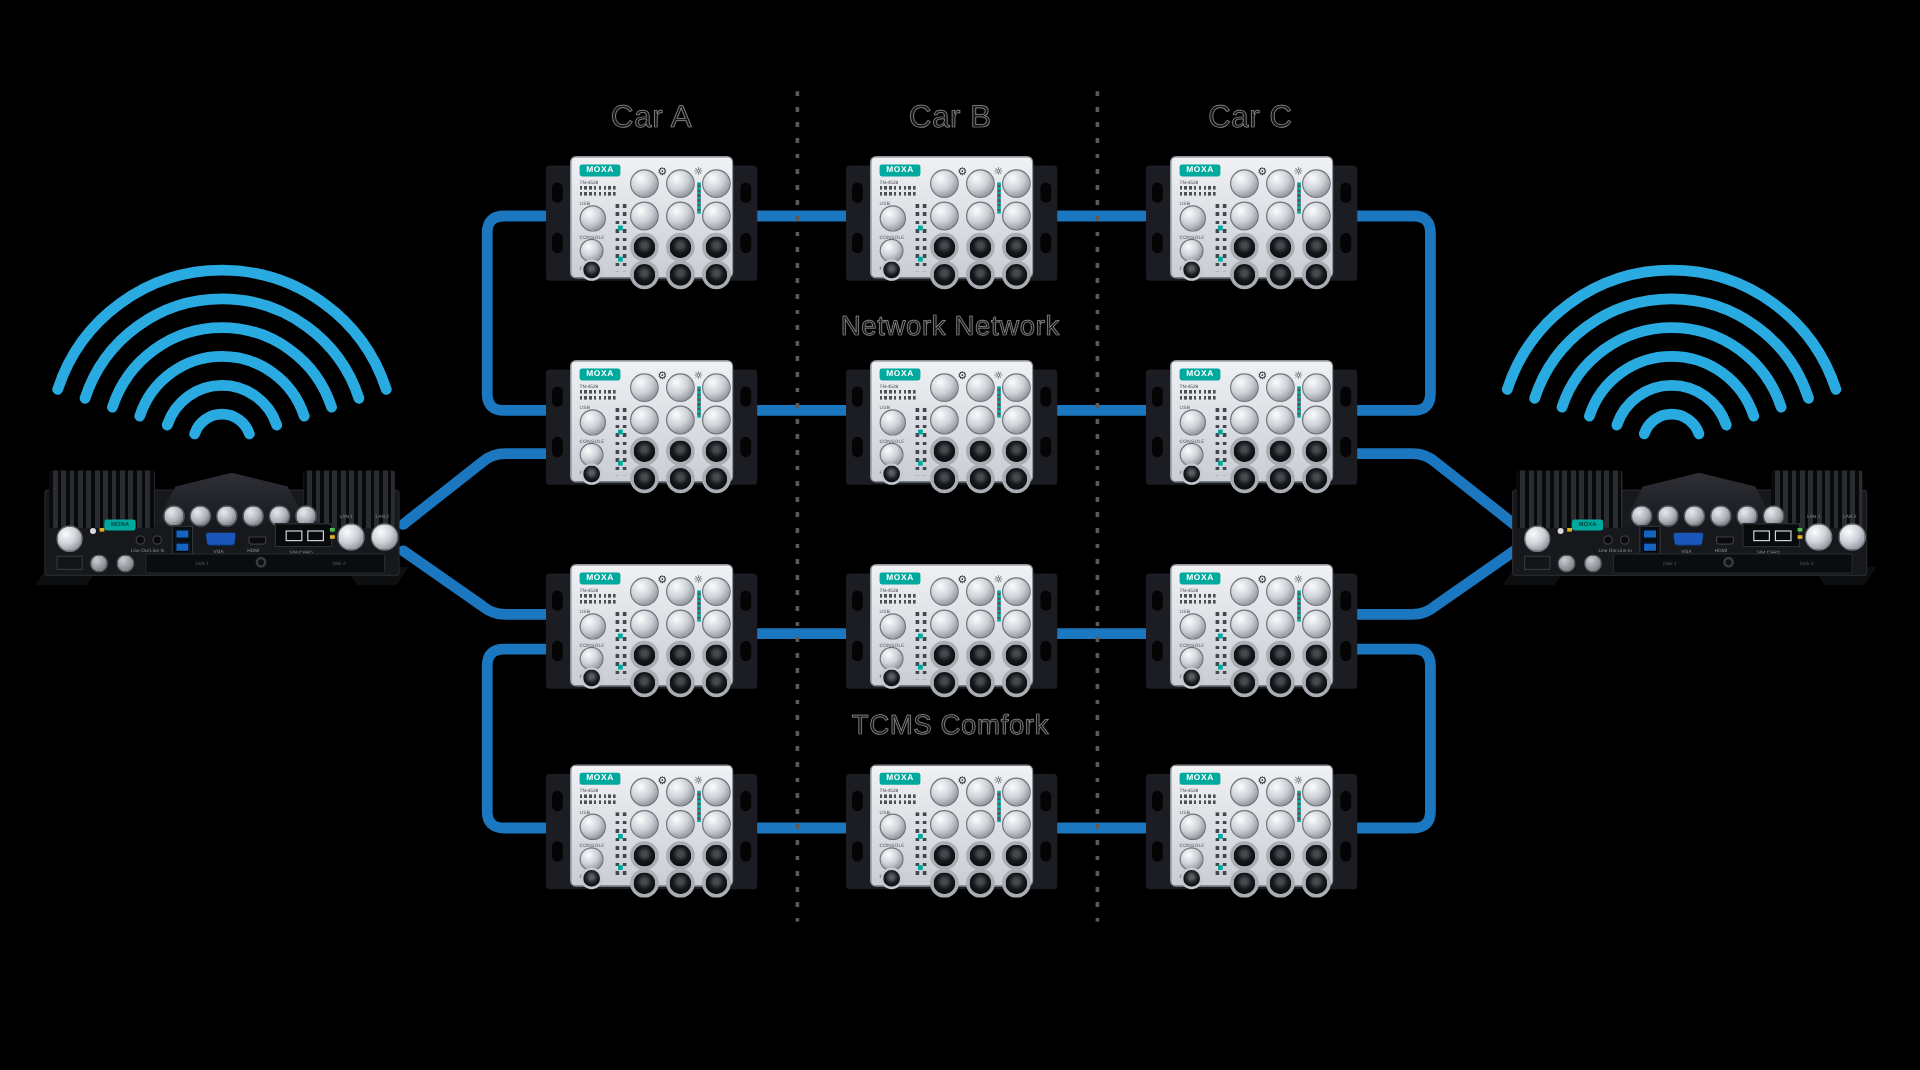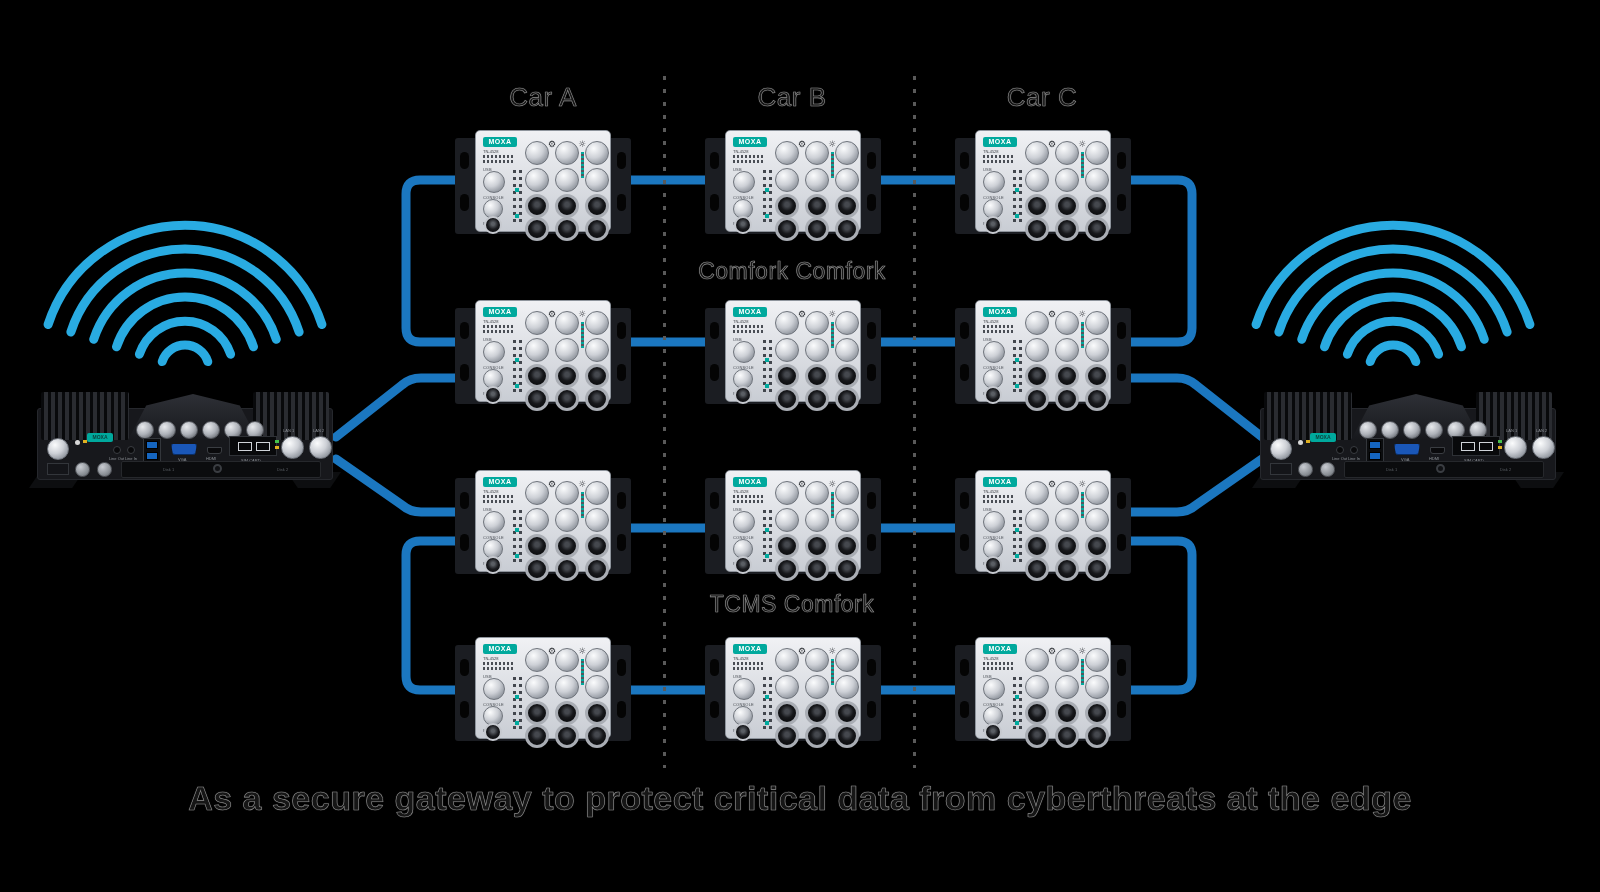--- a/index.html
+++ b/index.html
@@ -128,23 +128,22 @@
     <path class="link" d="M 598 690 L 722 690"></path>
     <path class="link" d="M 848 690 L 978 690"></path>
   </svg>
 
   <div class="dashline" style="left:663px"></div>
   <div class="dashline" style="left:913px"></div>
 
   <div class="car-label halo" style="left:463px;top:82px">Car A</div>
   <div class="car-label halo" style="left:712px;top:82px">Car B</div>
   <div class="car-label halo" style="left:962px;top:82px">Car C</div>
-  <div class="net-label halo" style="left:662px;top:258px">Comfork Comfork</div>
+  <div class="net-label halo" style="left:662px;top:258px">Network Network</div>
   <div class="net-label halo" style="left:662px;top:591px">TCMS Comfork</div>
-  <div class="caption halo">As a secure gateway to protect critical data from cyberthreats at the edge</div>
 
   <div id="devices">
       <div class="sw" style="left: 455px; top: 130px;">
     <div class="sw-plate">
       <div class="sw-hole" style="left:5px;top:14px"></div>
       <div class="sw-hole" style="left:5px;top:56px"></div>
       <div class="sw-hole" style="left:162px;top:14px"></div>
       <div class="sw-hole" style="left:162px;top:56px"></div>
     </div>
     <div class="sw-body"></div>

